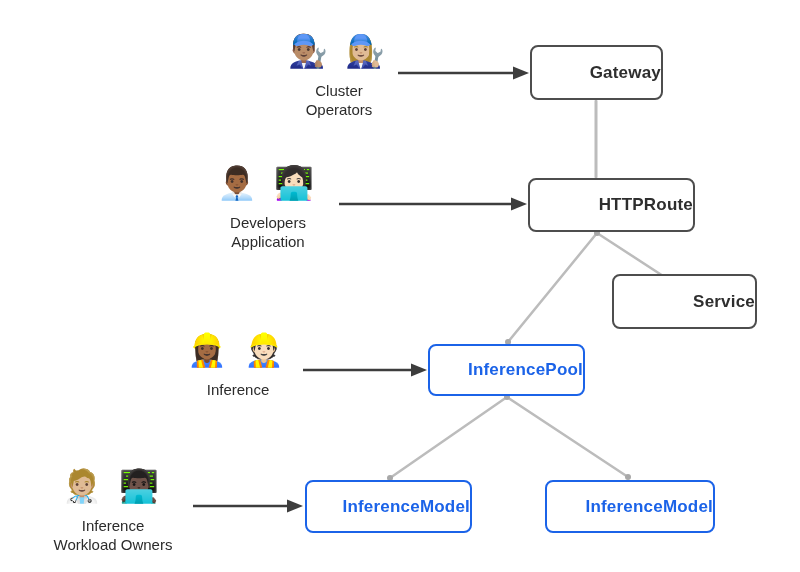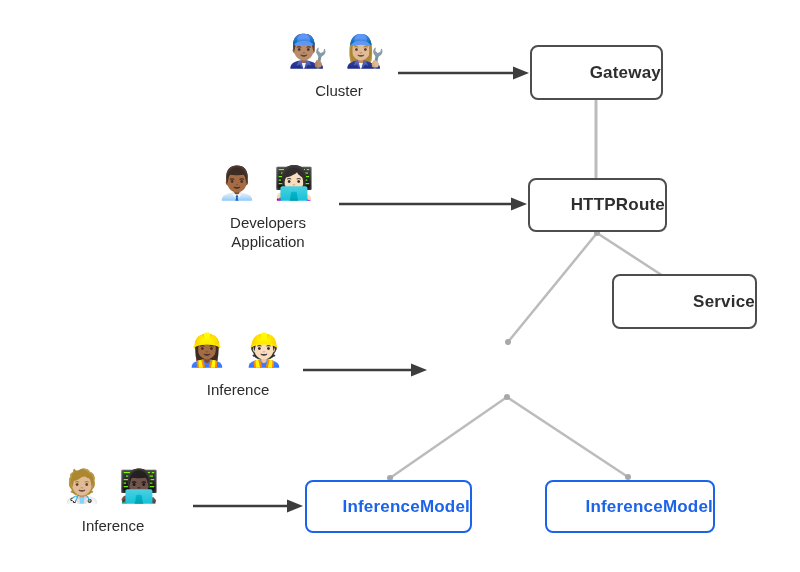--- a/index.html
+++ b/index.html
@@ -68,52 +68,57 @@
     </g>
     <g>
       <line x1="193" y1="506" x2="288" y2="506" style="stroke:var(--arrow-dark);stroke-width:2.5"></line>
       <polygon points="287,499.5 303,506 287,512.5" style="fill:var(--arrow-dark)"></polygon>
     </g>
   </svg>
 
   <div class="node" style="left:530px;top:45px;width:133px;height:55px">
     <span>Gateway</span>
   </div>
-  <div class="node" style="left:528px;top:178px;width:139px;height:54px">
+  <div class="node" style="left:528px;top:178px;width:167px;height:54px">
     <span>HTTPRoute</span>
   </div>
   <div class="node" style="left:612px;top:274px;width:145px;height:55px">
     <span>Service</span>
+  </div>
+  <div class="node blue" style="left:428px;top:344px;width:157px;height:52px">
+    <span>InferencePool</span>
   </div>
   <div class="node blue" style="left:305px;top:480px;width:167px;height:53px">
     <span>InferenceModel</span>
   </div>
   <div class="node blue" style="left:545px;top:480px;width:170px;height:53px">
     <span>InferenceModel</span>
   </div>
 
   <div class="persona" style="left:239px;top:28px">
     <span class="emoji">👨🏽‍🔧 👩🏼‍🔧</span>
     <span class="plabel">
       <span>Cluster</span>
+      <span>Operators</span>
     </span>
   </div>
   <div class="persona" style="left:168px;top:160px">
     <span class="emoji">👨🏾‍💼 👩🏻‍💻</span>
     <span class="plabel">
       <span>Developers</span>
       <span>Application</span>
     </span>
   </div>
   <div class="persona" style="left:138px;top:327px">
     <span class="emoji">👷🏾‍♀️ 👷🏻</span>
     <span class="plabel">
       <span>Inference</span>
     </span>
   </div>
   <div class="persona" style="left:13px;top:463px">
     <span class="emoji">🧑🏼‍⚕️ 👨🏿‍💻</span>
     <span class="plabel">
       <span>Inference</span>
+      <span>Workload Owners</span>
     </span>
   </div>
 
 </div>
 
 </body></html>

